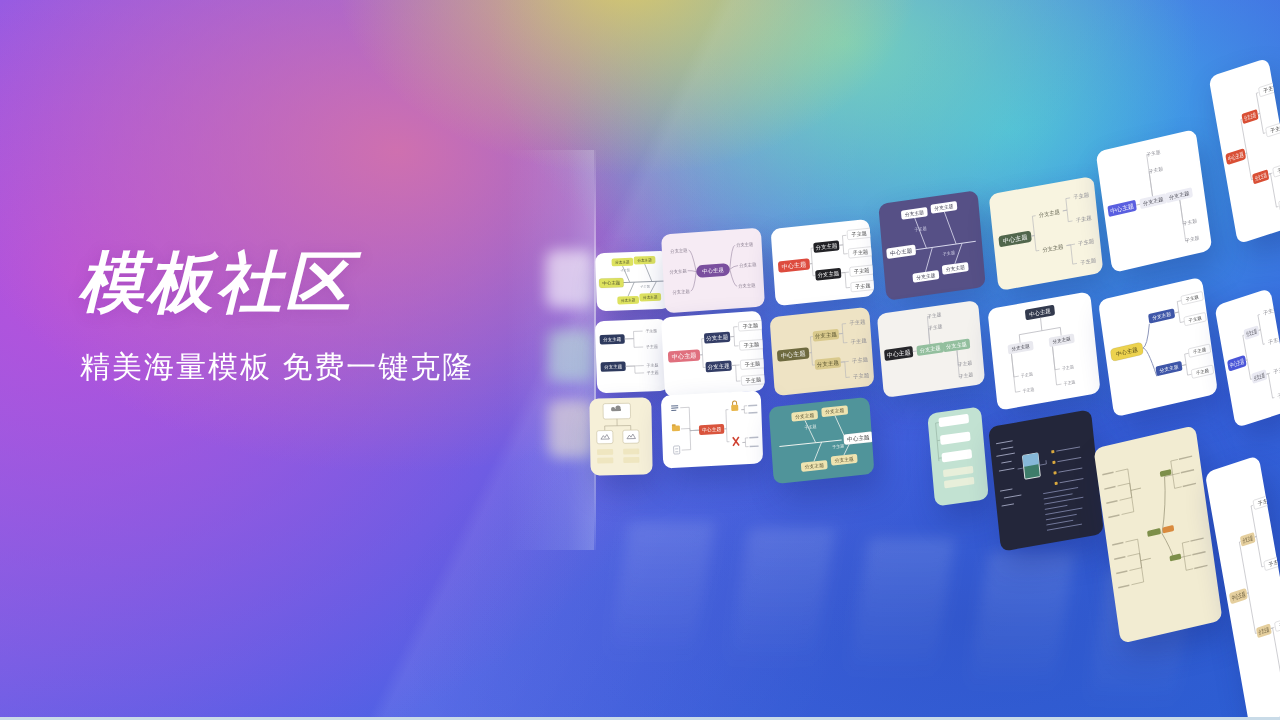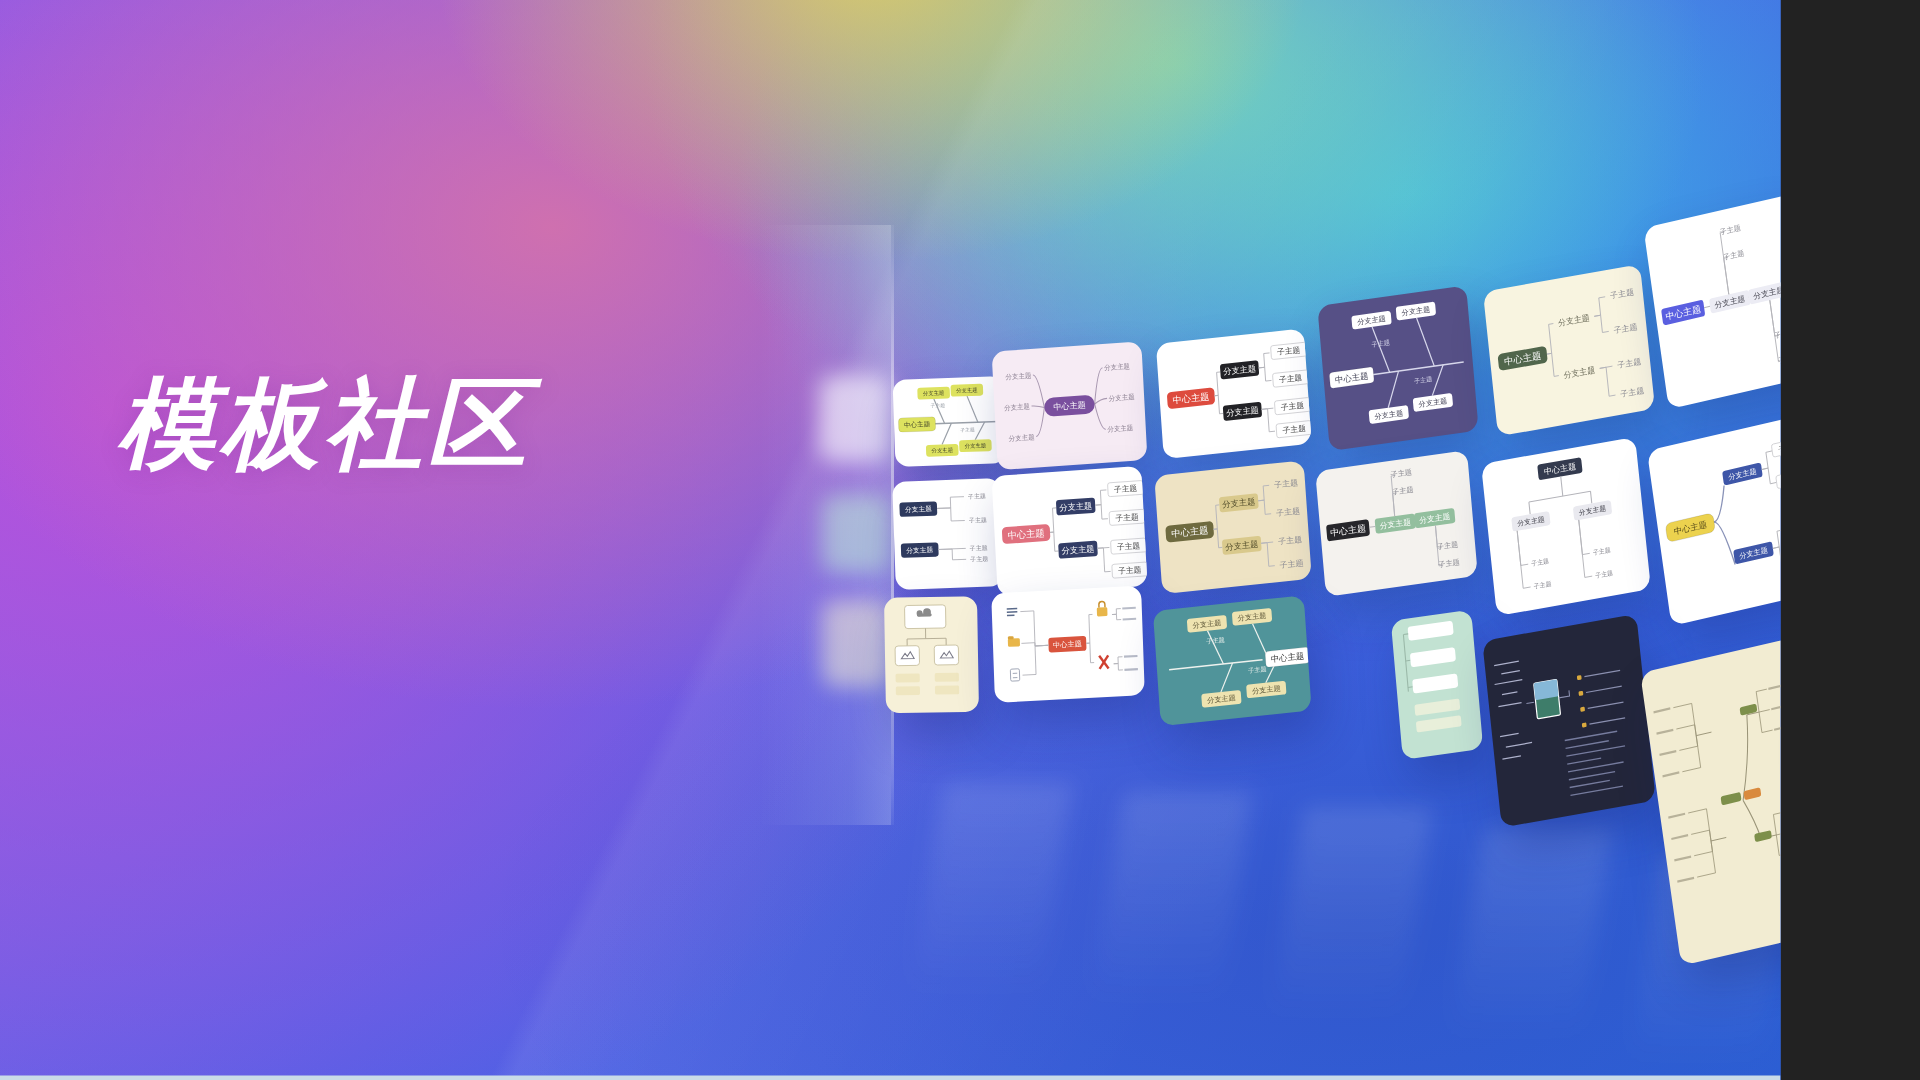--- a/index.html
+++ b/index.html
@@ -1,18 +1,18 @@
 <!DOCTYPE html>
 <html><head>
 <meta charset="utf-8">
 <style>
   html,body{margin:0;padding:0;background:#222;}
   *{box-sizing:border-box;}
   .stage{
-    position:relative;width:1187px;height:720px;overflow:hidden;
+    position:relative;width:1280px;height:720px;overflow:hidden;
     font-family:"Liberation Sans",sans-serif;
     background-color:#3166e2;
     background-image:
       radial-gradient(ellipse 430px 300px at 49% -4%, rgba(222,206,100,0.95), rgba(222,206,100,0) 68%),
       radial-gradient(ellipse 520px 380px at 66% 6%, rgba(118,216,178,0.85), rgba(118,216,178,0) 68%),
       radial-gradient(ellipse 640px 430px at 79% 18%, rgba(62,190,232,0.90), rgba(62,190,232,0) 70%),
       radial-gradient(ellipse 720px 520px at 31% 21%, rgba(215,115,168,0.88), rgba(215,115,168,0) 62%),
       radial-gradient(ellipse 950px 760px at 6% 38%, rgba(188,80,218,0.92), rgba(188,80,218,0) 68%),
       radial-gradient(ellipse 900px 650px at 0% 0%, rgba(124,99,232,1), rgba(124,99,232,0) 72%),
       linear-gradient(133deg,#8a5ce8 0%,#7a64e8 18%,#5560e6 48%,#3b63e0 74%,#2e63da 100%);
@@ -537,16 +537,17 @@
           <text x="54.5" y="172.2" fill="#444" font-size="5.2" text-anchor="middle" textLength="15.6" lengthAdjust="spacingAndGlyphs">子主题</text>
           <path d="M38.1,170.3 H39.9 V221.9 H41.7" stroke="#b4b4ba" stroke-width="0.6" fill="none"></path>
           <rect x="42.7" y="217.3" width="23.6" height="9.2" rx="1.5" fill="#ffffff" stroke="#c8c8cc" stroke-width="0.5"></rect>
           <text x="54.5" y="223.8" fill="#444" font-size="5.2" text-anchor="middle" textLength="15.6" lengthAdjust="spacingAndGlyphs">子主题</text>
         </svg>
       </div>
     </div>
 
   <div class="hero">
     <h1>模板社区</h1>
+    <p>精美海量模板  免费一键克隆</p>
   </div>
 
   <div class="bottom-strip"></div>
 </div>
 
 </body></html>

